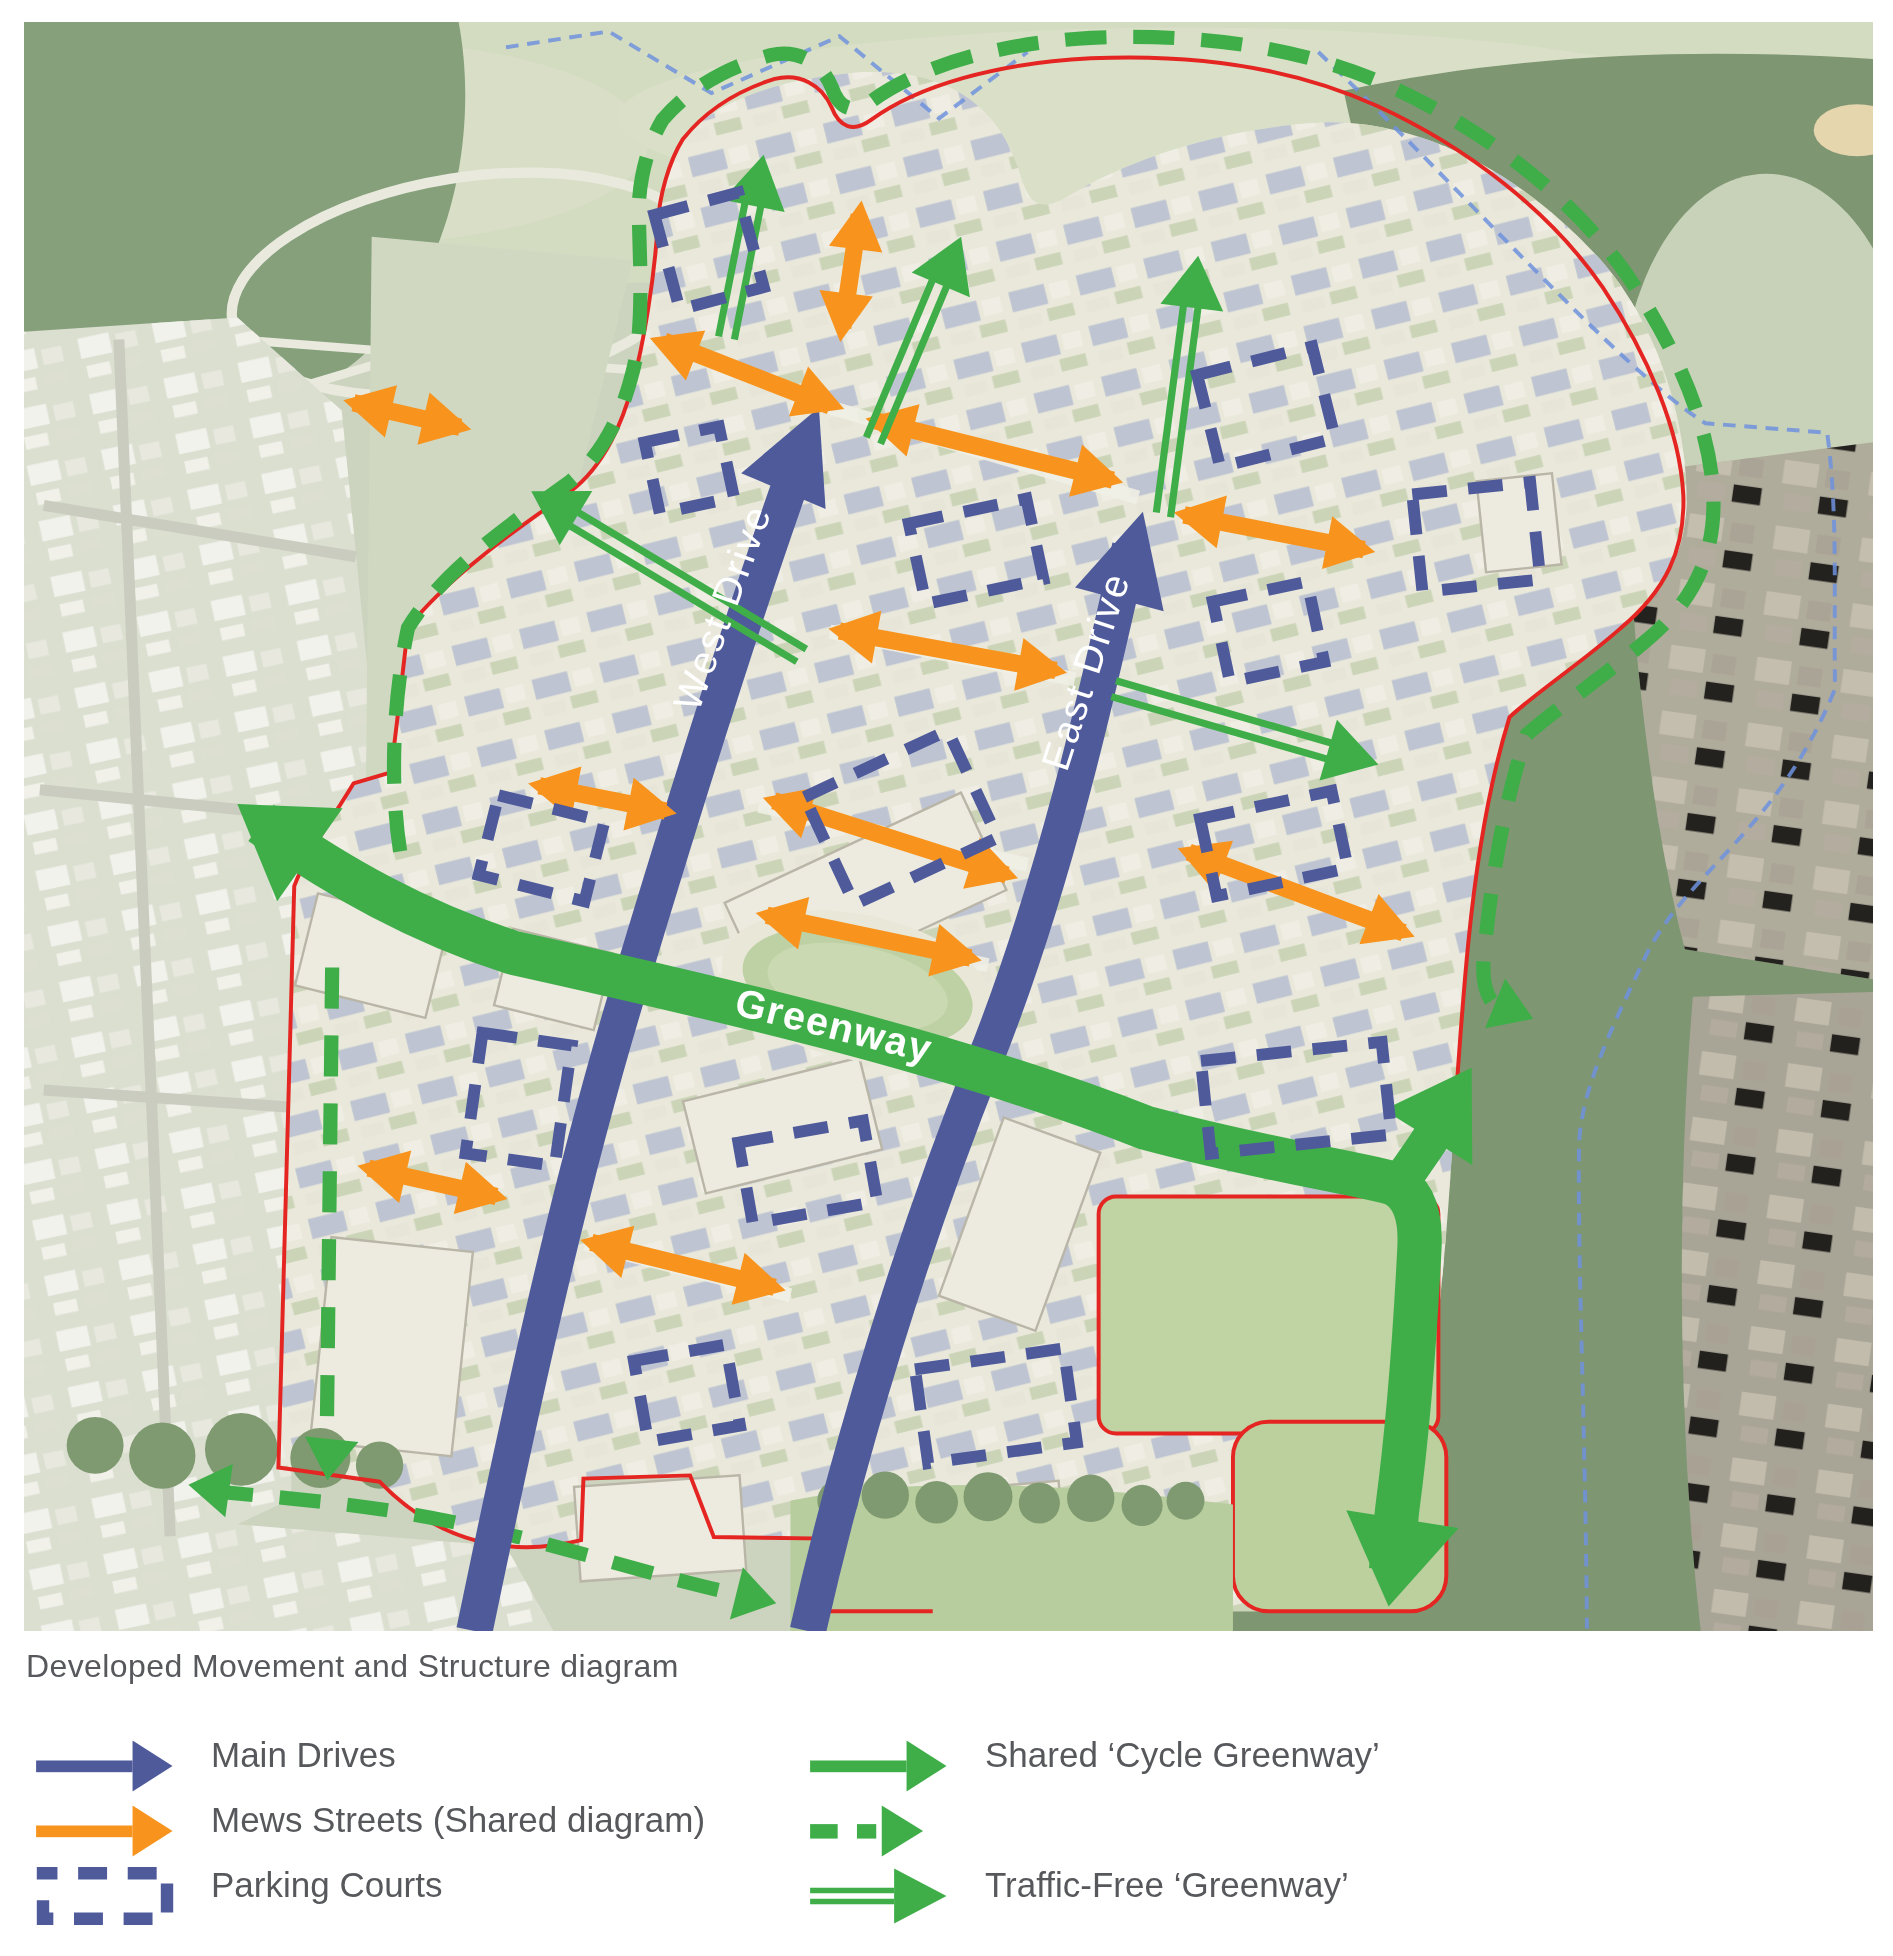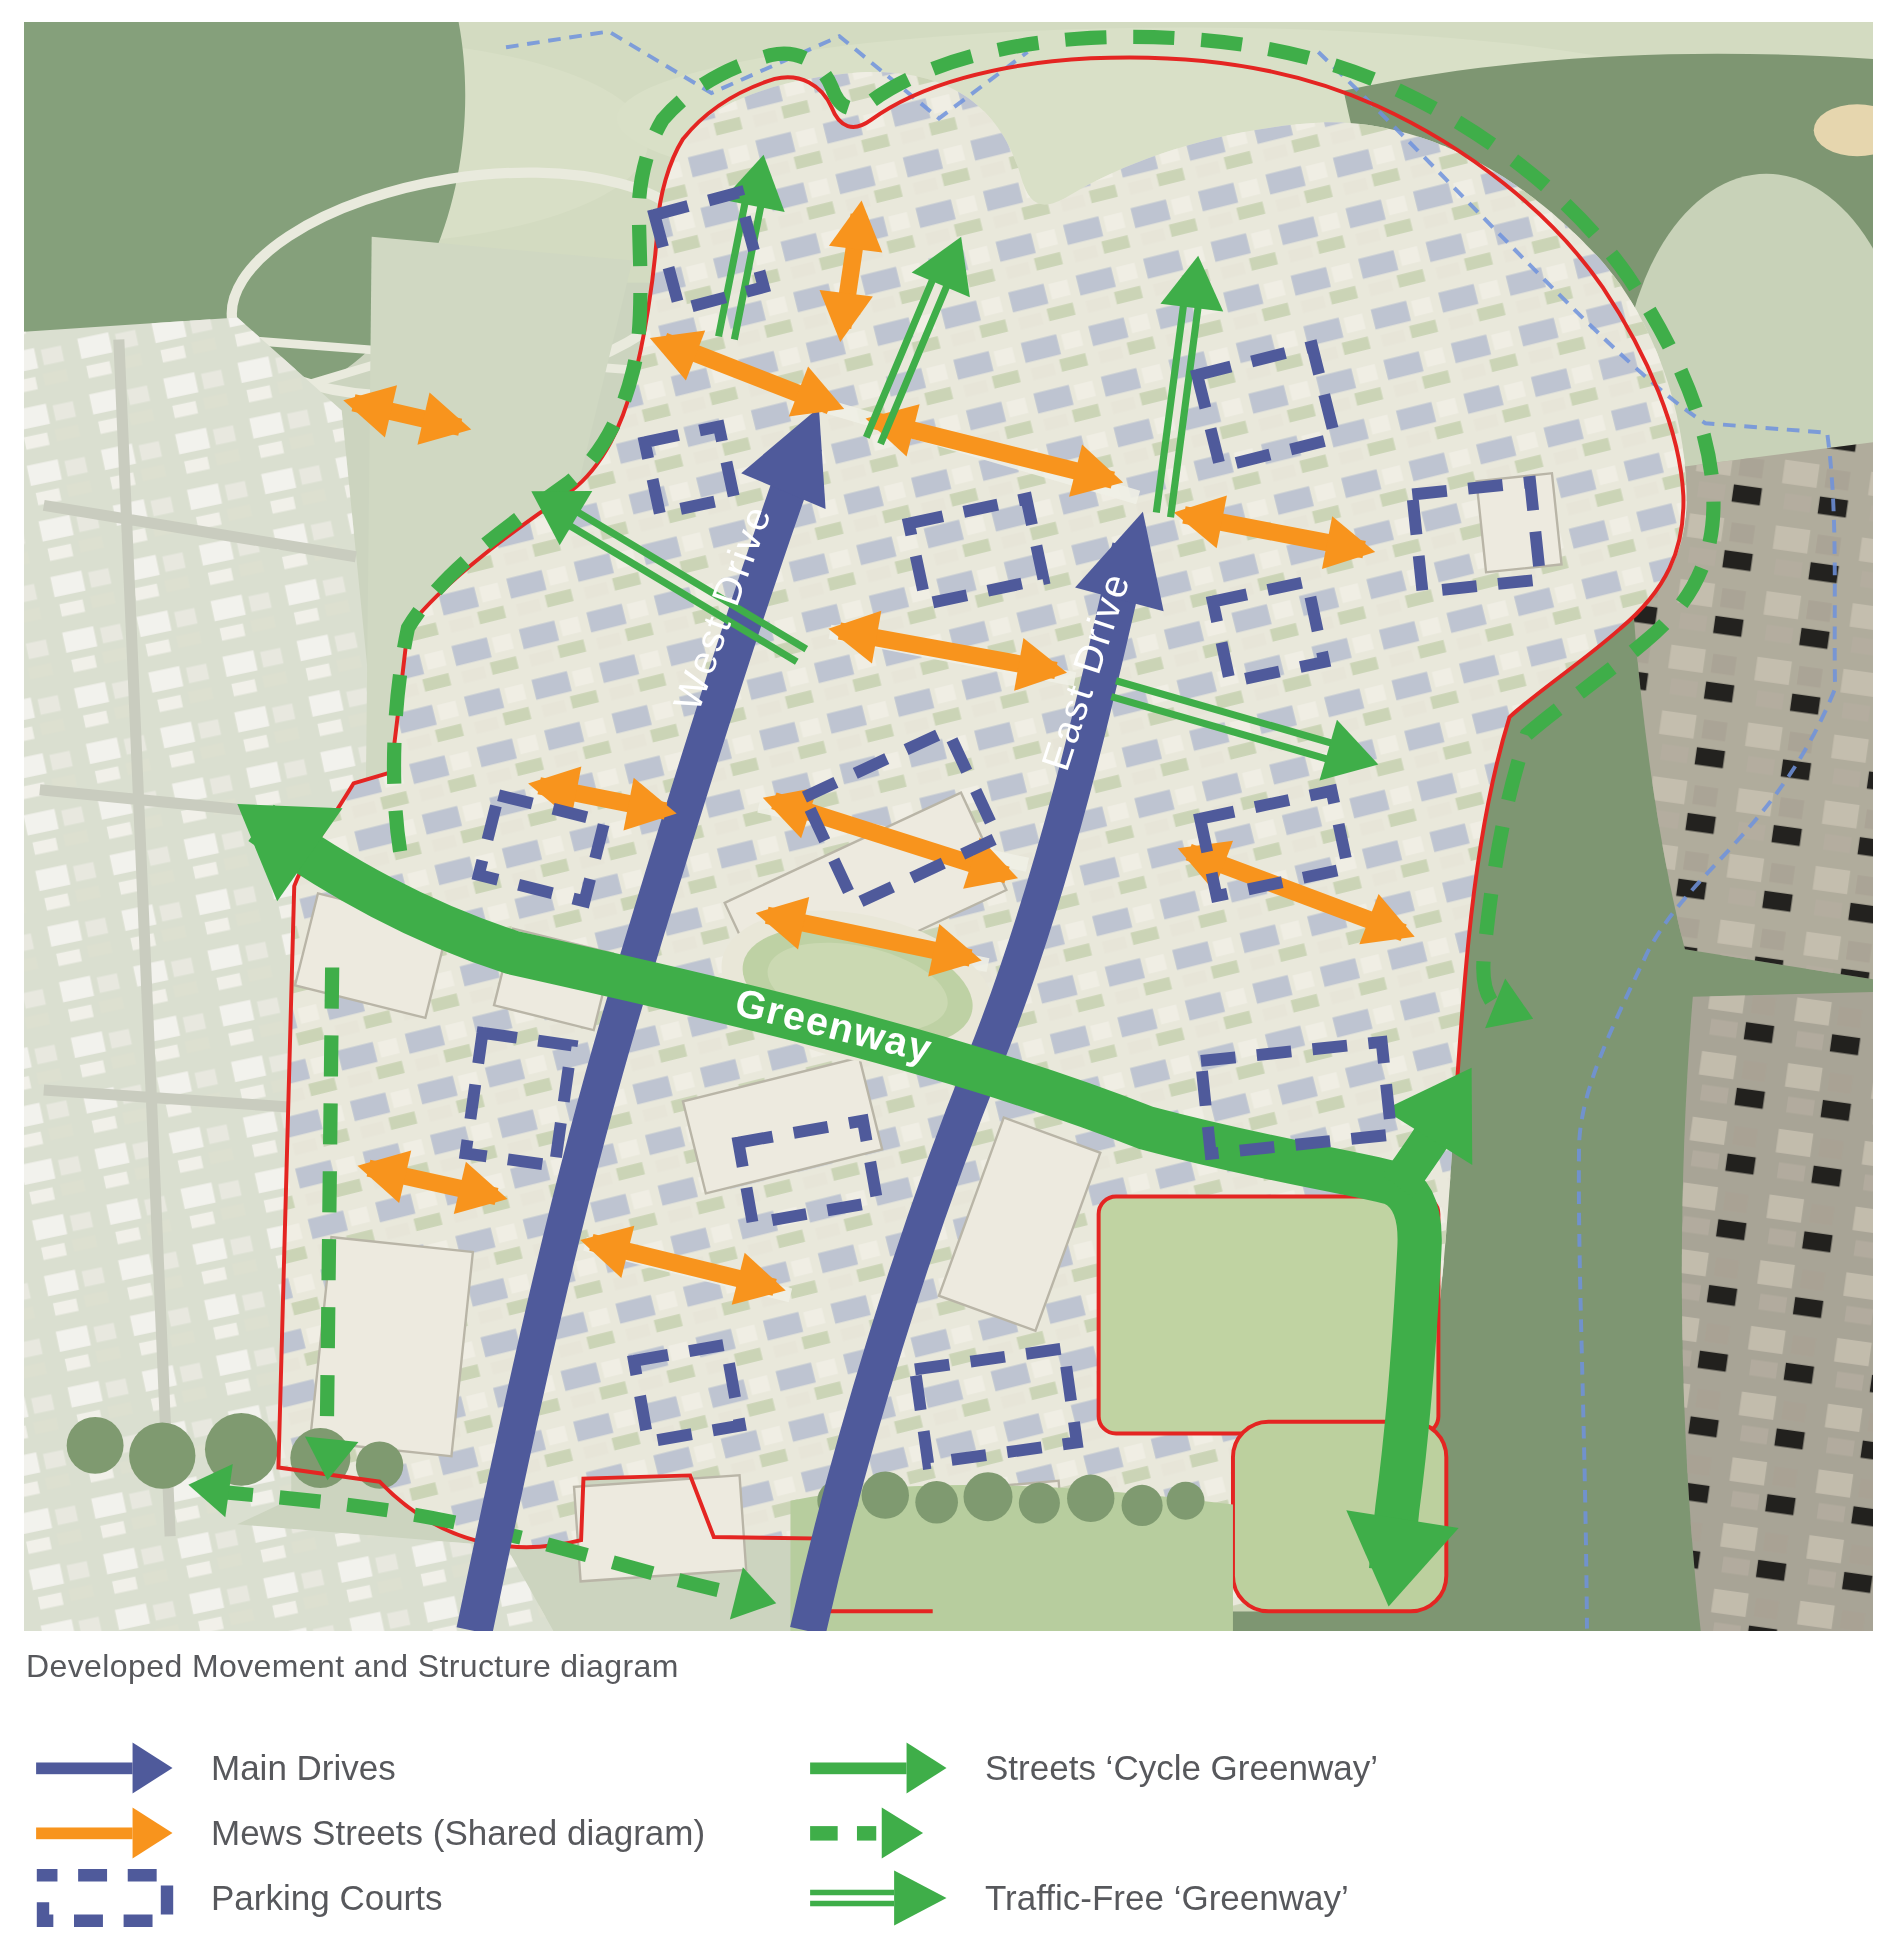--- a/index.html
+++ b/index.html
@@ -15,21 +15,21 @@
   .page{position:relative;width:1894px;height:1956px;background:#ffffff;overflow:hidden;}
   .map-wrap{position:absolute;left:24px;top:22px;width:1849px;height:1609px;}
   .map-wrap svg{display:block;width:100%;height:100%;}
   svg text{font-family:"Liberation Sans",sans-serif;}
   .road-label{fill:#ffffff;font-size:50px;letter-spacing:3px;}
   .greenway-label{fill:#ffffff;font-size:50px;font-weight:bold;letter-spacing:2px;}
   .caption{position:absolute;left:26px;top:1648px;font-size:32px;letter-spacing:0.4px;color:var(--ink);}
   .legend{position:absolute;top:1735px;}
   .legend.left{left:26px;}
   .legend.right{left:800px;}
-  .legend-row{display:flex;align-items:center;height:65px;gap:27px;}
+  .legend-row{display:flex;align-items:flex-start;height:65px;gap:27px;}
   .legend-icon{width:158px;height:62px;flex:0 0 auto;}
   .legend-label{font-size:35px;color:var(--ink);white-space:nowrap;}
 </style>
 </head>
 <body>
 
 <div class="page">
 
   <div class="map-wrap">
     <svg viewBox="30 28 2340 2037" preserveAspectRatio="none">
@@ -278,21 +278,21 @@
       <span class="legend-label">Parking Courts</span>
     </div>
   </div>
 
   <div class="legend right">
     <div class="legend-row">
       <svg class="legend-icon" viewBox="0 0 200 90">
         <rect x="0" y="37" width="140" height="17" fill="#3fae49"></rect>
         <polygon points="140,8 140,82 198,45" fill="#3fae49"></polygon>
       </svg>
-      <span class="legend-label">Streets ‘Cycle Greenway’</span>
+      <span class="legend-label">Shared ‘Cycle Greenway’</span>
     </div>
     <div class="legend-row">
       <svg class="legend-icon" viewBox="0 0 200 90">
         <rect x="0" y="35" width="40" height="21" fill="#3fae49"></rect>
         <rect x="68" y="35" width="28" height="21" fill="#3fae49"></rect>
         <polygon points="104,8 104,82 164,45" fill="#3fae49"></polygon>
       </svg>
     </div>
     <div class="legend-row">
       <svg class="legend-icon" viewBox="0 0 200 90">

